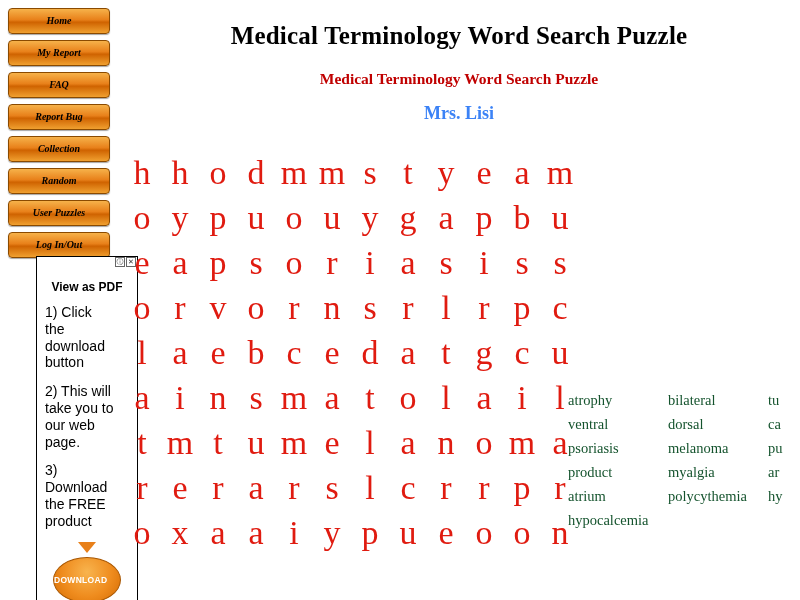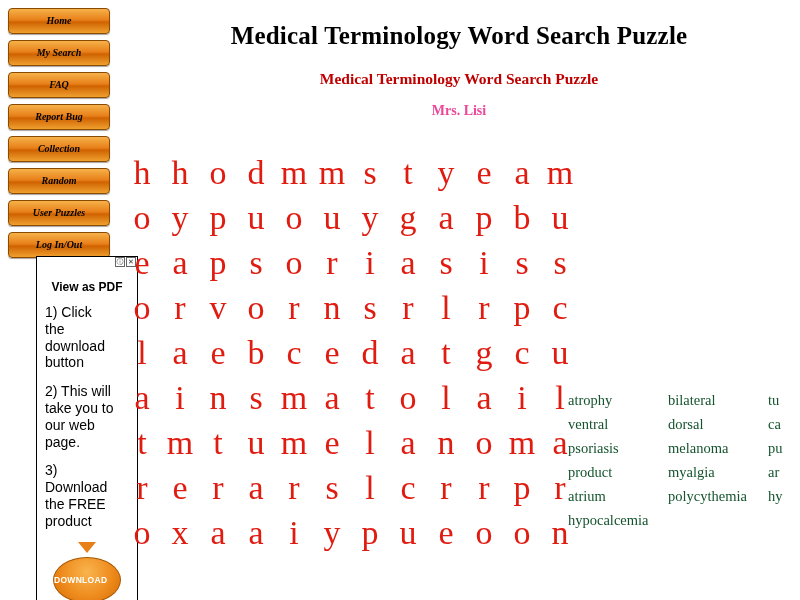--- a/index.html
+++ b/index.html
@@ -154,22 +154,22 @@
     font-family: "Liberation Serif", serif;
     font-weight: bold;
     font-size: 15.5px;
     color: #c00000;
     margin-top: 20px;
   }
   #puzzle-author {
     text-align: center;
     font-family: "Liberation Serif", serif;
     font-weight: bold;
-    font-size: 14px;
-    color: #ec4899;
+    font-size: 18px;
+    color: #3b82f6;
     margin-top: 15px;
   }
 
   
   #grid {
     position: absolute;
     left: 5px;
     top: 150px;
     display: grid;
     grid-template-columns: repeat(12, 38px);
@@ -200,21 +200,21 @@
   .word-item {
     white-space: nowrap;
     overflow: hidden;
   }
 </style>
 </head>
 <body>
 
 <div id="sidebar">
   <div class="nav-button">Home</div>
-  <div class="nav-button">My Search</div>
+  <div class="nav-button">My Report</div>
   <div class="nav-button">FAQ</div>
   <div class="nav-button">Report Bug</div>
   <div class="nav-button">Collection</div>
   <div class="nav-button">Random</div>
   <div class="nav-button">User Puzzles</div>
   <div class="nav-button">Log In/Out</div>
 </div>
 
 <div id="ad-box">
   <div id="ad-top-bar">

